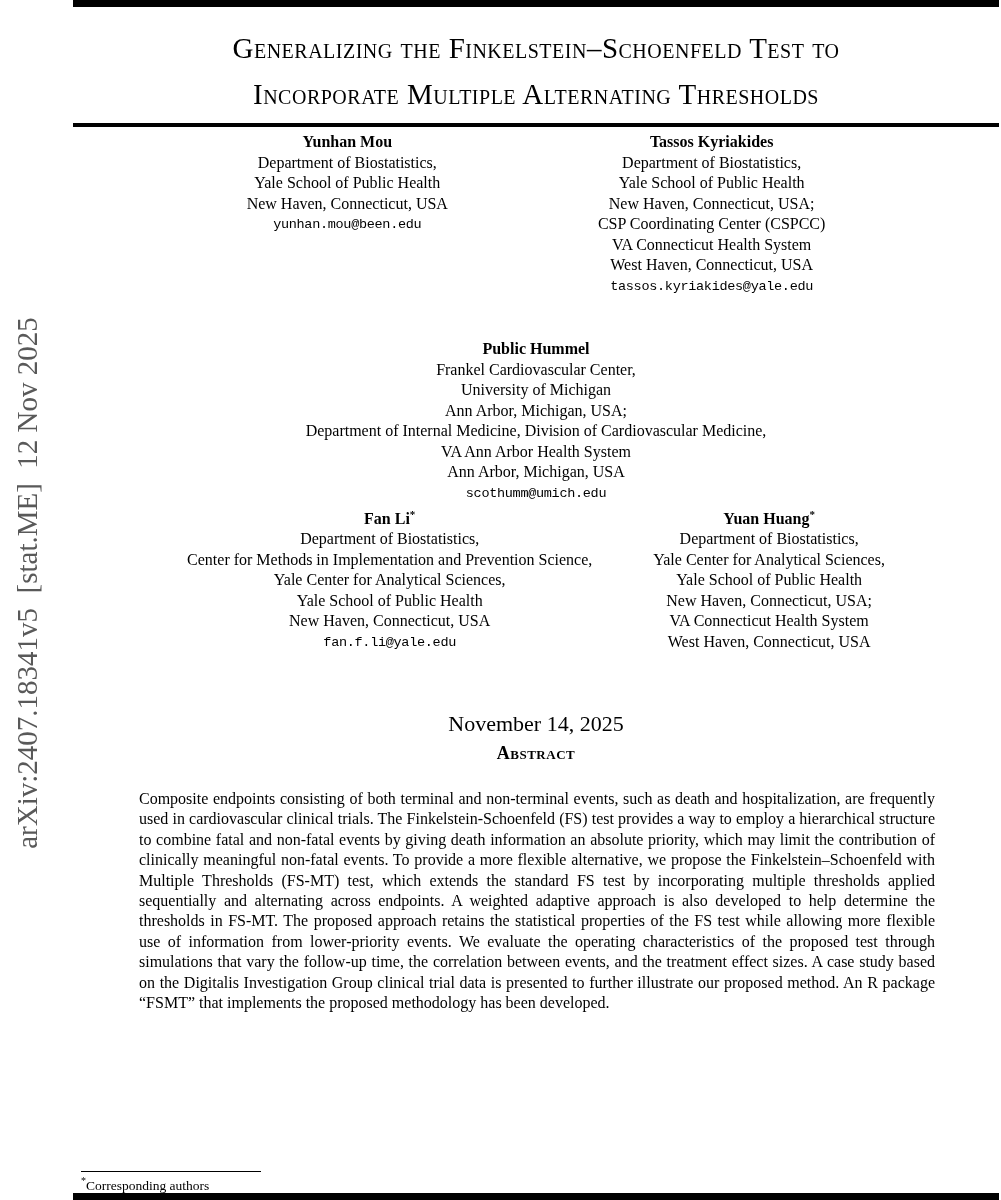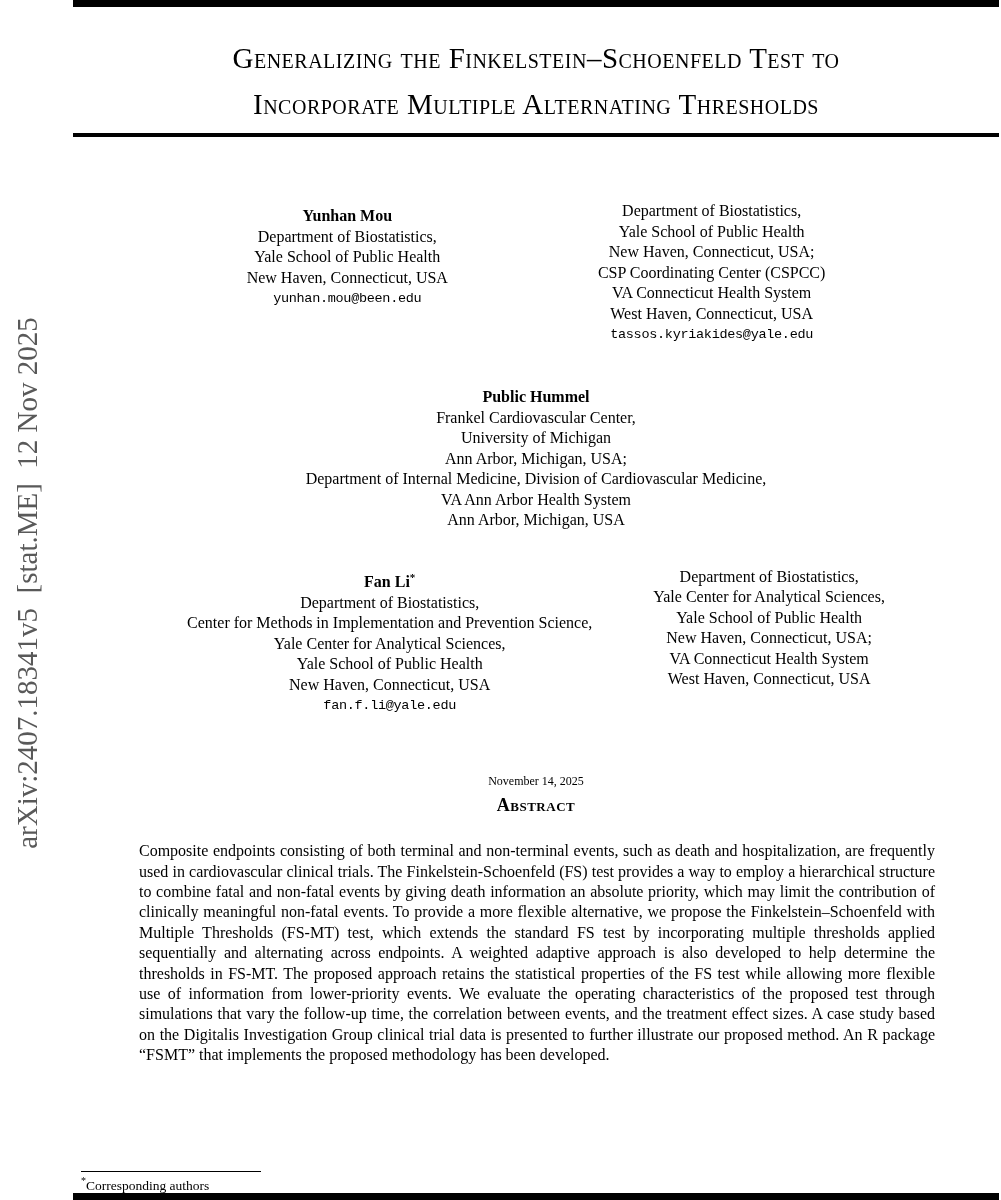--- a/index.html
+++ b/index.html
@@ -34,21 +34,21 @@
     line-height: 34px;
     color: #595959;
     white-space: pre;
     font-family: "Liberation Serif", serif;
   }
 
   .content {
     position: absolute;
     left: 73px;
     right: 2px;
-    top: 10px;
+    top: 0;
   }
 
   .title {
     margin-top: 25px;
     text-align: center;
     font-variant: small-caps;
     font-weight: 400;
     font-size: 29px;
     line-height: 46px;
     letter-spacing: 0.5px;
@@ -58,43 +58,43 @@
     margin-top: 6px;
     height: 4px;
     background: #000000;
   }
 
   .authors-row {
     display: flex;
     justify-content: center;
     align-items: flex-start;
   }
-  .row1 { column-gap: 150px; margin-top: 64px; }
+  .row1 { column-gap: 150px; }
   .row2 { margin-top: 37px; }
-  .row3 { column-gap: 61px; margin-top: 36px; }
+  .row3 { column-gap: 61px; }
 
   .author {
     text-align: center;
     font-size: 16px;
     line-height: 20.5px;
   }
   .author-name { font-weight: bold; }
   .author-name sup { font-size: 11px; }
   .author-aff { white-space: pre-line; }
   .author-email {
     font-family: "Liberation Mono", monospace;
     font-size: 13.5px;
     letter-spacing: -0.3px;
     line-height: 21px;
   }
 
   .date {
     margin-top: 58px;
     text-align: center;
-    font-size: 12px;
+    font-size: 22px;
   }
   .abstract-heading {
     margin-top: 6px;
     text-align: center;
     font-weight: bold;
     font-variant: small-caps;
     font-size: 18px;
     letter-spacing: 0.5px;
   }
   .abstract-text {
@@ -135,53 +135,56 @@
 
     <div class="authors-row row1">
       <div class="author">
         <div class="author-name"><span>Yunhan Mou</span><sup></sup></div>
         <div class="author-aff">Department of Biostatistics,
 Yale School of Public Health
 New Haven, Connecticut, USA</div>
         <div class="author-email">yunhan.mou@been.edu</div>
       </div>
       <div class="author">
+        <div class="author-name"><span>Tassos Kyriakides</span><sup></sup></div>
         <div class="author-aff">Department of Biostatistics,
 Yale School of Public Health
 New Haven, Connecticut, USA;
 CSP Coordinating Center (CSPCC)
 VA Connecticut Health System
 West Haven, Connecticut, USA</div>
         <div class="author-email">tassos.kyriakides@yale.edu</div>
       </div>
     </div>
 
     <div class="authors-row row2">
       <div class="author">
         <div class="author-name"><span>Public Hummel</span><sup></sup></div>
         <div class="author-aff">Frankel Cardiovascular Center,
 University of Michigan
 Ann Arbor, Michigan, USA;
 Department of Internal Medicine, Division of Cardiovascular Medicine,
 VA Ann Arbor Health System
 Ann Arbor, Michigan, USA</div>
+        <div class="author-email">scothumm@umich.edu</div>
       </div>
     </div>
 
     <div class="authors-row row3">
       <div class="author">
         <div class="author-name"><span>Fan Li</span><sup>*</sup></div>
         <div class="author-aff">Department of Biostatistics,
 Center for Methods in Implementation and Prevention Science,
 Yale Center for Analytical Sciences,
 Yale School of Public Health
 New Haven, Connecticut, USA</div>
         <div class="author-email">fan.f.li@yale.edu</div>
       </div>
       <div class="author">
+        <div class="author-name"><span>Yuan Huang</span><sup>*</sup></div>
         <div class="author-aff">Department of Biostatistics,
 Yale Center for Analytical Sciences,
 Yale School of Public Health
 New Haven, Connecticut, USA;
 VA Connecticut Health System
 West Haven, Connecticut, USA</div>
       </div>
     </div>
 
     <div class="date">November 14, 2025</div>

